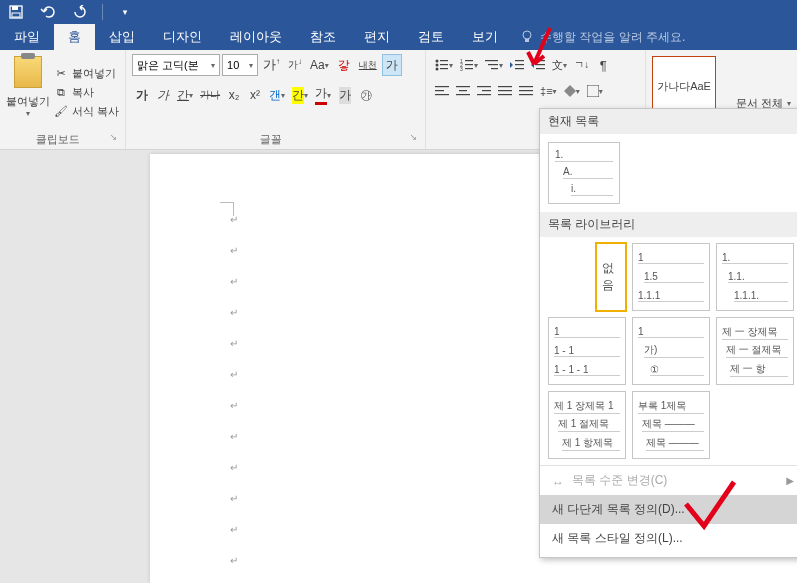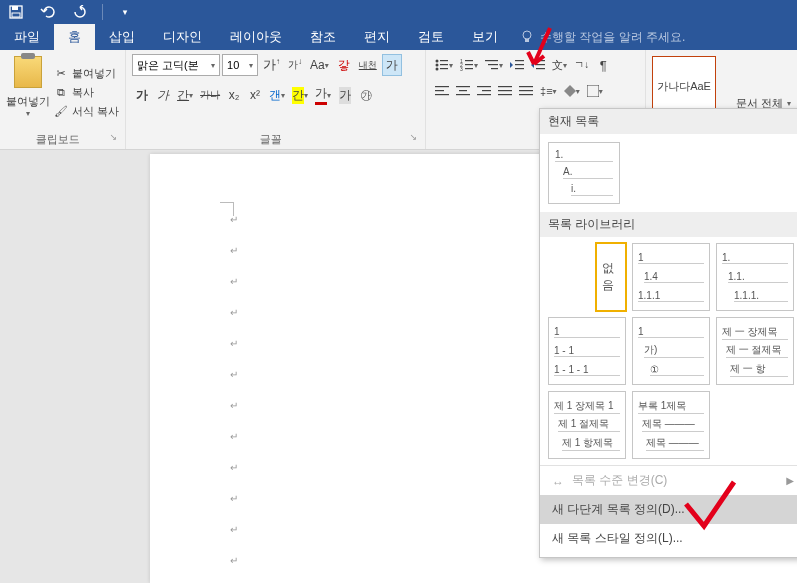--- a/index.html
+++ b/index.html
@@ -384,21 +384,21 @@
       <div style="margin-left:16px;">i.</div>
     </div>
   </div>
   <div class="dd-section-h">목록 라이브러리</div>
   <div class="lib-grid">
     <div class="lib-item none sel">
         <span>없음</span>
       </div>
     <div class="lib-item">
         <span class="ln">1</span>
-        <span class="ln" style="margin-left:6px;">1.4</span>
+        <span class="ln" style="margin-left:6px;">1.5</span>
         <span class="ln" style="">1.1.1</span>
       </div>
     <div class="lib-item">
         <span class="ln">1.</span>
         <span class="ln" style="margin-left:6px;">1.1.</span>
         <span class="ln" style="margin-left:12px;">1.1.1.</span>
       </div>
     <div class="lib-item">
         <span class="ln">1</span>
         <span class="ln">1 - 1</span>

